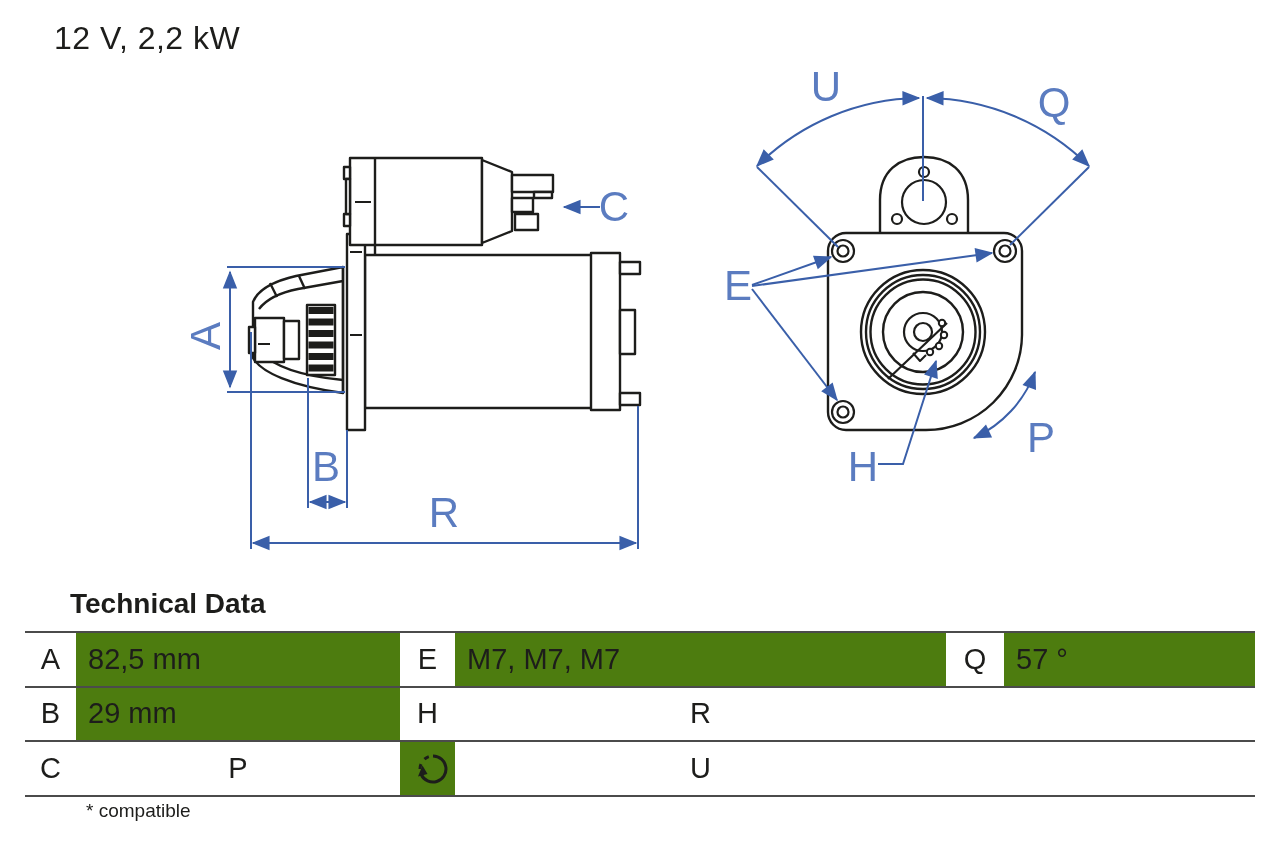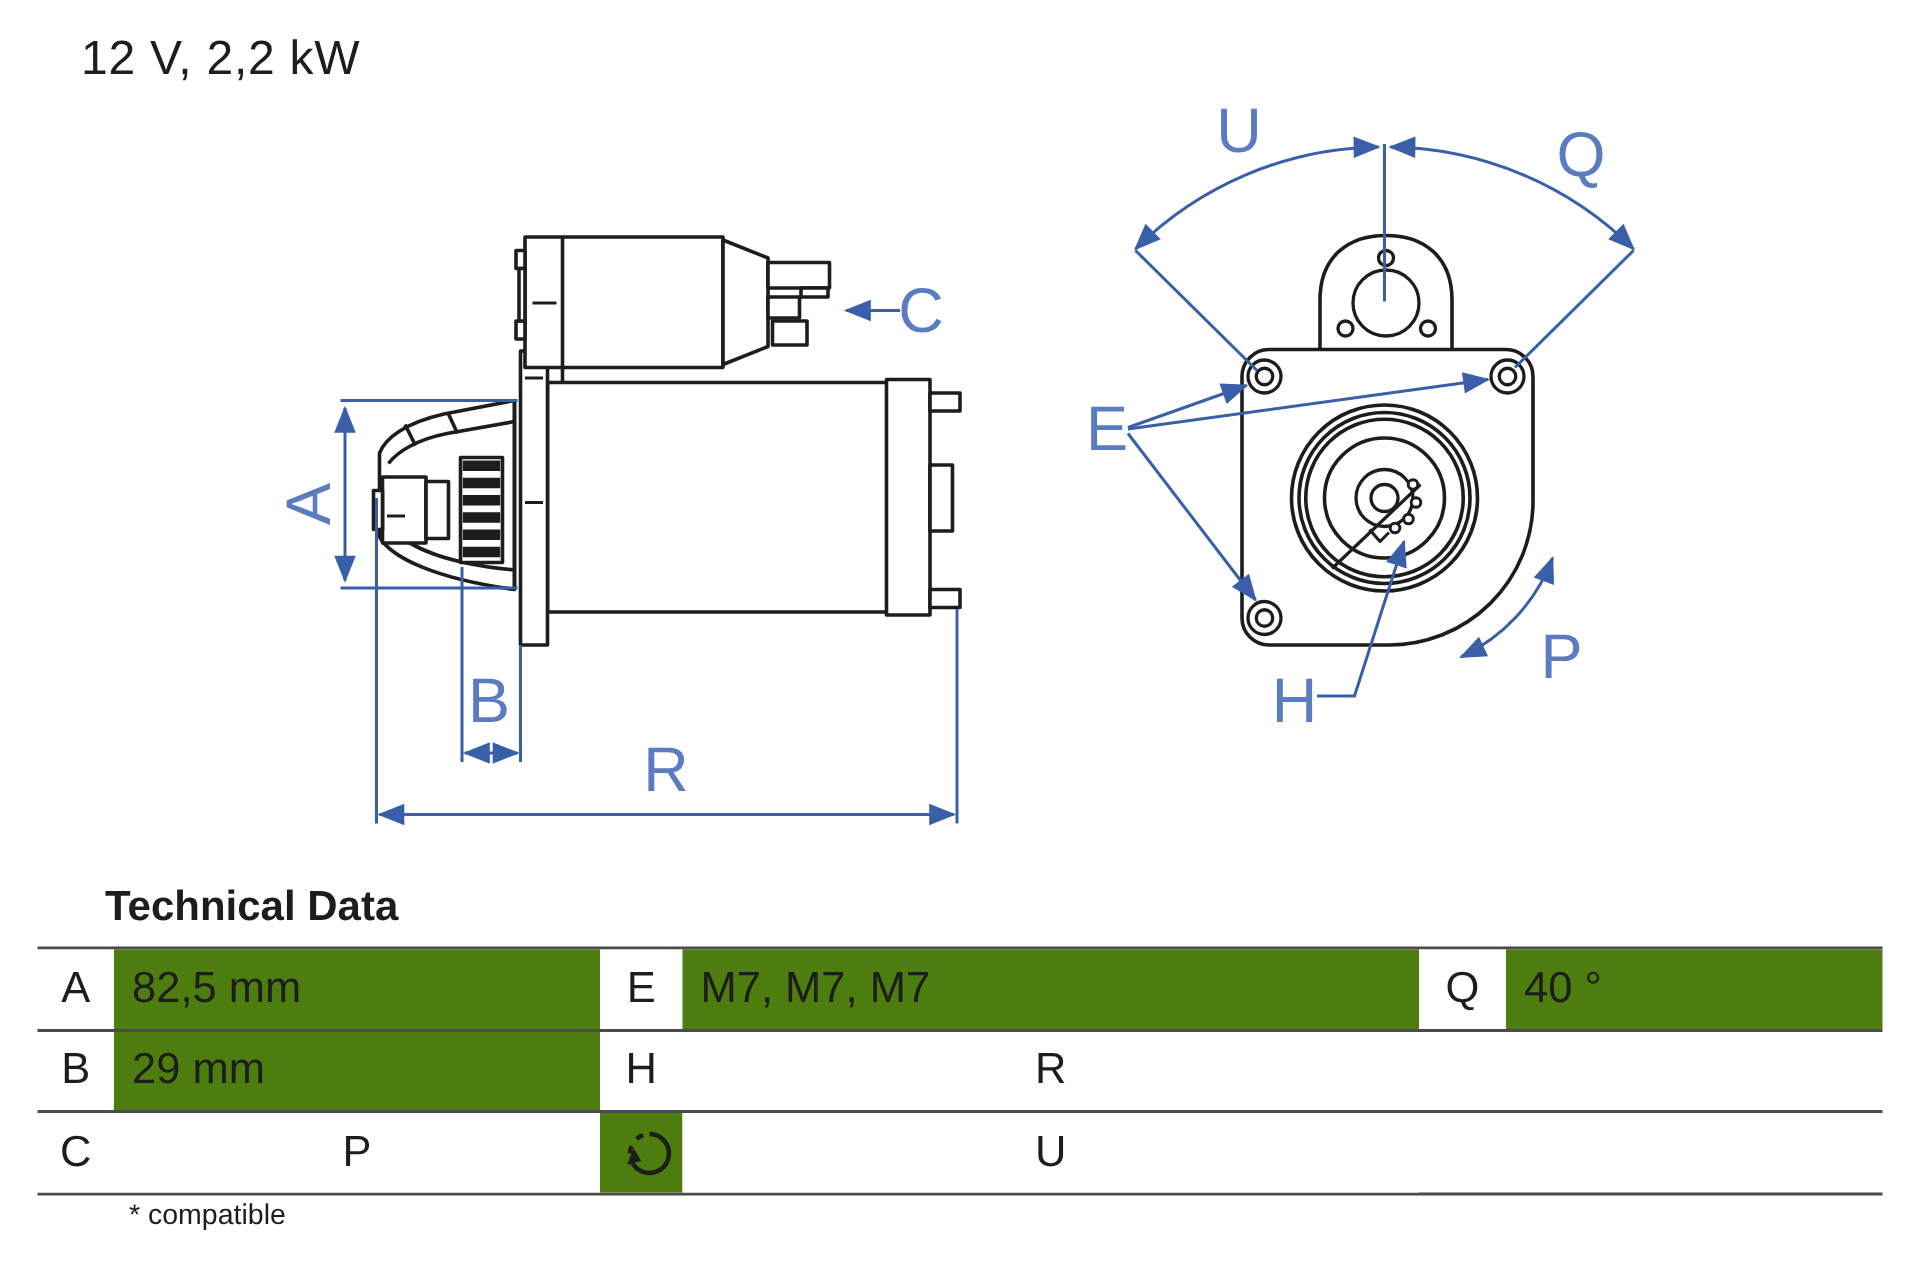--- a/index.html
+++ b/index.html
@@ -177,21 +177,21 @@
 
 <div class="tech-heading">Technical Data</div>
 
 <div class="spec-table">
   <div class="spec-row">
     <div class="cell-key">A</div>
     <div class="cell-val">82,5 mm</div>
     <div class="cell-key">E</div>
     <div class="cell-val">M7, M7, M7</div>
     <div class="cell-key">Q</div>
-    <div class="cell-val">40 °</div>
+    <div class="cell-val">57 °</div>
   </div>
   <div class="spec-row">
     <div class="cell-key">B</div>
     <div class="cell-val">29 mm</div>
     <div class="cell-key">H</div>
     <div class="cell-key">R</div>
   </div>
   <div class="spec-row">
     <div class="cell-key">C</div>
     <div class="cell-key">P</div>

